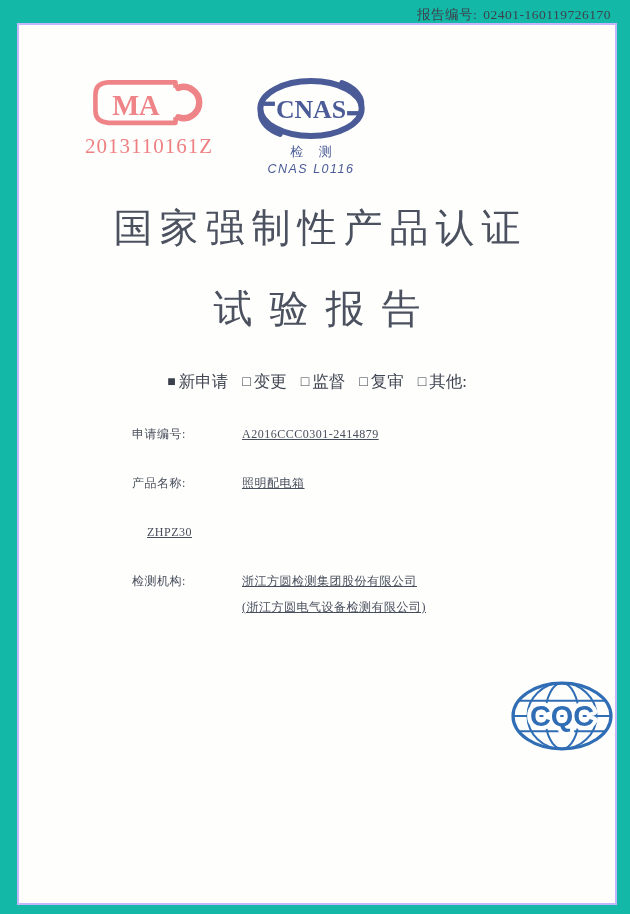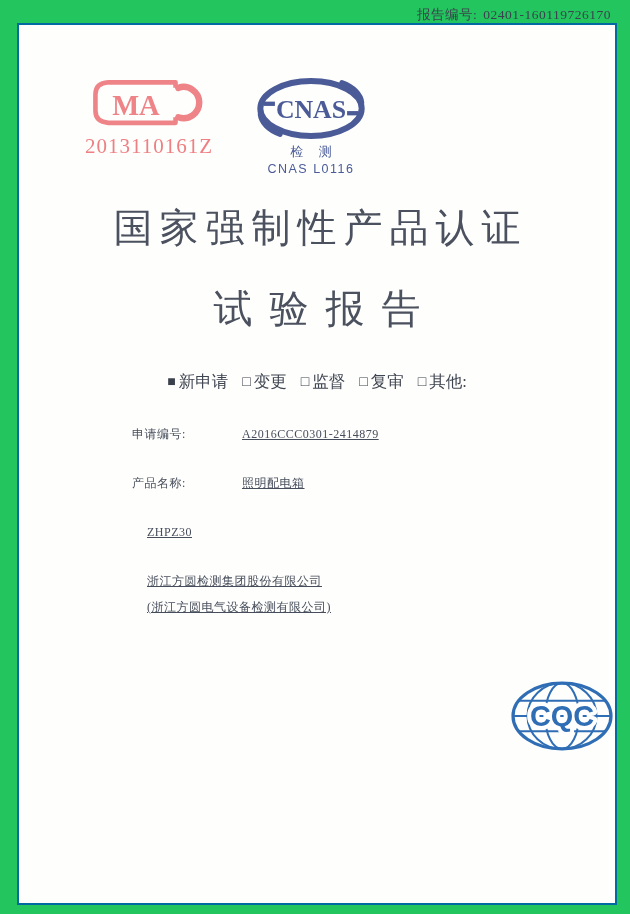--- a/index.html
+++ b/index.html
@@ -1,42 +1,42 @@
 <!DOCTYPE html>
 <html><head>
 <meta charset="utf-8">
 <style>
   * { margin:0; padding:0; box-sizing:border-box; }
   html,body { background:#f7f7f6; }
   .sheet {
     position:relative; width:630px; height:914px; margin:0 auto;
-    background:#22c55e; overflow:hidden;
+    background:#14b8a6; overflow:hidden;
     font-family:"Liberation Serif","DejaVu Serif",serif;
     color:#474e5b;
   }
   .report-no {
     position:absolute; top:6px; right:19px;
     font-size:13.5px; letter-spacing:0.5px; color:#3c424d;
   }
   .report-no .lbl { margin-right:6px; }
   .frame {
     position:absolute; left:17px; top:23px; width:600px; height:882px;
-    border:2px solid #0369a1; background:#fefefd;
+    border:2px solid #c4b5fd; background:#fefefd;
   }
   .logos-row { display:flex; align-items:flex-start; margin:50px 0 0 66px; }
   .cma-block { width:124px; text-align:center; }
   .cma-block svg { width:116px; height:57px; display:block; margin:0 auto; }
   .cma-num {
     font-size:21px; letter-spacing:1px; margin-top:2px;
     color:#ee7f82; white-space:nowrap;text-align:center;
   }
   .cnas-block { margin-left:44px; text-align:center; color:#4a5b97; }
   .cnas-block svg { width:116px; height:67px; display:block; margin:0 auto; }
   .cnas-cn { font-size:13px; letter-spacing:6px; text-indent:6px; margin-top:1px; font-family:"Liberation Sans","DejaVu Sans",sans-serif; }
-  .cnas-code { font-size:12.5px; letter-spacing:1.5px; margin-top:1px; font-family:"Liberation Sans","DejaVu Sans",sans-serif; }
+  .cnas-code { font-size:12.5px; letter-spacing:1.5px; margin-top:1px; font-family:"Liberation Sans","DejaVu Sans",sans-serif;font-style:italic; }
   .title1 {
     margin-top:28px; text-align:center; font-weight:500;
     font-size:39px; line-height:48px; letter-spacing:7px; text-indent:7px;
     color:#4b515e;
   }
   .title2 {
     margin-top:33px; text-align:center; font-weight:500;
     font-size:39px; line-height:48px; letter-spacing:17px; text-indent:17px;
     color:#4b515e;
   }
@@ -123,20 +123,21 @@
         <span class="f-value">A2016CCC0301-2414879</span>
       </div>
       <div class="field-row">
         <span class="f-label">产品名称:</span>
         <span class="f-value">照明配电箱</span>
       </div>
       <div class="field-row">
         <span class="f-value">ZHPZ30</span>
       </div>
       <div class="field-row">
+        <span class="f-label">检测机构:</span>
         <span class="f-value">
           <span>浙江方圆检测集团股份有限公司</span>
           <span class="line2">(浙江方圆电气设备检测有限公司)</span>
         </span>
       </div>
     </div>
 
     <div class="cqc-block">
       <svg viewBox="0 0 132 92">
         <ellipse cx="66" cy="46" rx="61" ry="41" fill="none" stroke="#2f6db5" stroke-width="4"></ellipse>

